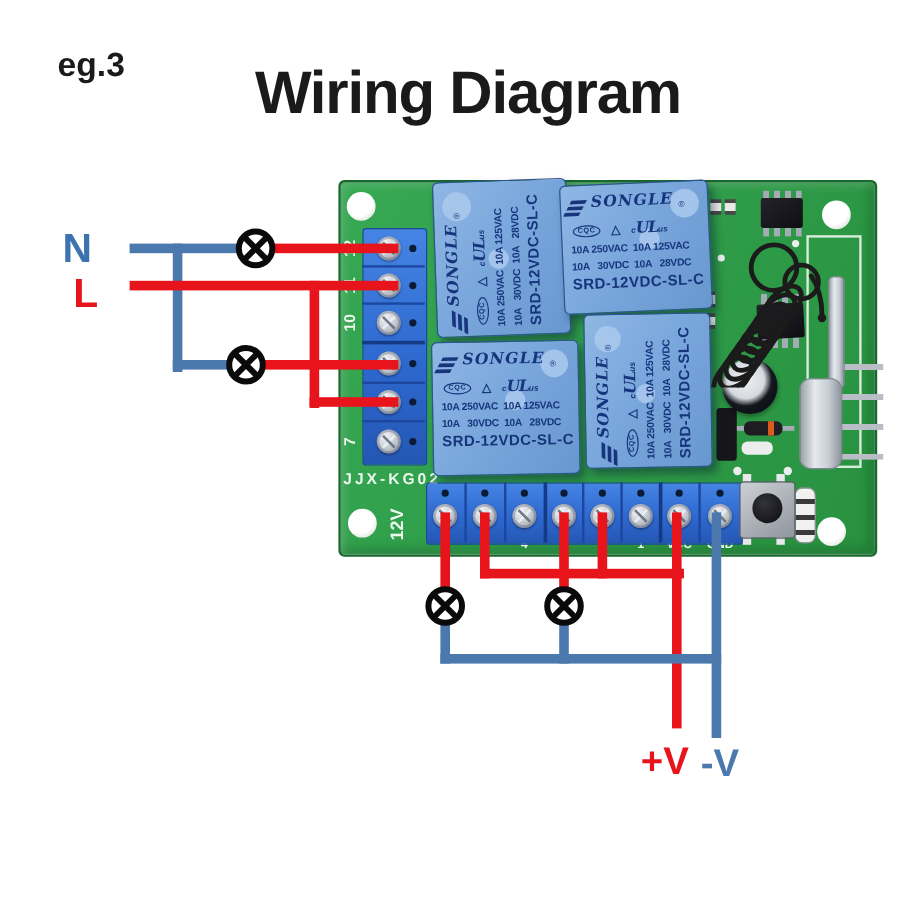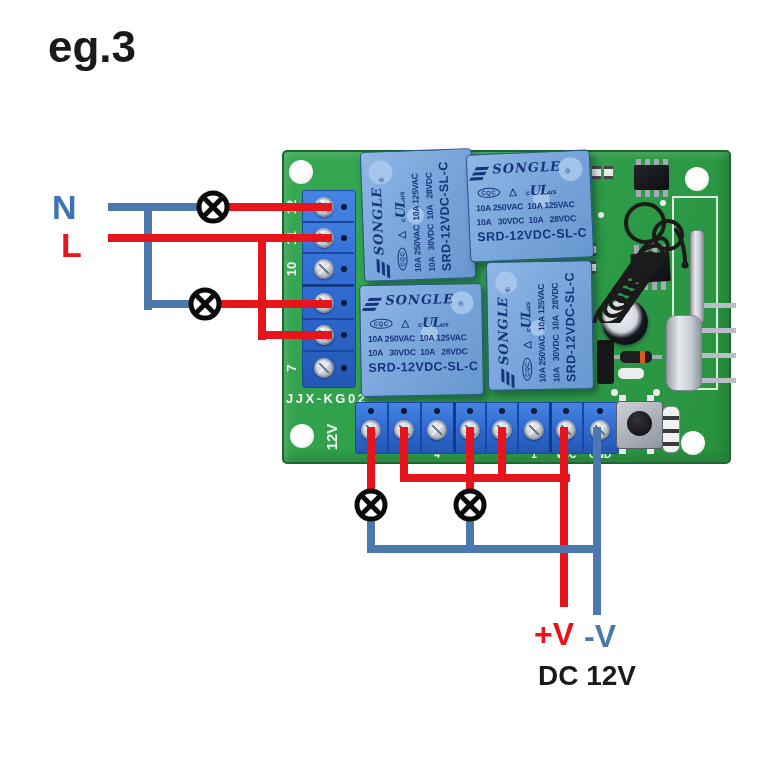--- a/index.html
+++ b/index.html
@@ -70,26 +70,26 @@
   .metal{background:linear-gradient(90deg,#9aa0a8 0%,#e6eaee 35%,#c6ccd3 70%,#8e949c 100%);
          border:1px solid #81878f;z-index:8;position:absolute;}
   .pad{position:absolute;background:#eceeee;border-radius:50%;z-index:5;}
   .smd{position:absolute;z-index:6;background:linear-gradient(180deg,#474747 0 3px,#e9e9e7 3px 10px,#474747 10px);}
 </style>
 </head>
 <body>
 
 <div id="stage">
 
-  <div class="lbl" style="left:48px;top:22px;font-size:44px;">eg.3</div>
+  <div class="lbl" style="left:48px;top:38px;font-size:28px;">eg.3</div>
+  <div class="lbl" style="left:140px;top:48px;width:500px;text-align:center;font-size:50px;letter-spacing:-1px;">Wiring Diagram</div>
   <div class="lbl" style="left:52px;top:188px;font-size:34px;color:#3c73b0;">N</div>
   <div class="lbl" style="left:61px;top:226px;font-size:34px;color:#e8141c;">L</div>
   <div class="lbl" style="left:534px;top:616px;font-size:32px;color:#e8141c;">+V</div>
   <div class="lbl" style="left:584px;top:618px;font-size:32px;color:#4b79ae;">-V</div>
-  <div class="lbl" style="left:538px;top:660px;width:92px;text-align:center;font-size:28px;">DC 12V</div>
 
   <div class="pcb"></div>
   <div class="hole" style="left:289px;top:160px;"></div>
   <div class="hole" style="left:685px;top:167px;"></div>
   <div class="hole" style="left:290px;top:424px;"></div>
   <div class="hole" style="left:681px;top:431px;"></div>
 
   <div class="silktext" style="left:286px;top:391px;font-size:13px;letter-spacing:2.5px;">JJX-KG02</div>
   <div class="silktext" style="left:310px;top:428px;width:44px;height:18px;text-align:center;font-size:15px;transform:rotate(-90deg);">12V</div>
   <div class="vnum" style="top:200px;">12</div>

